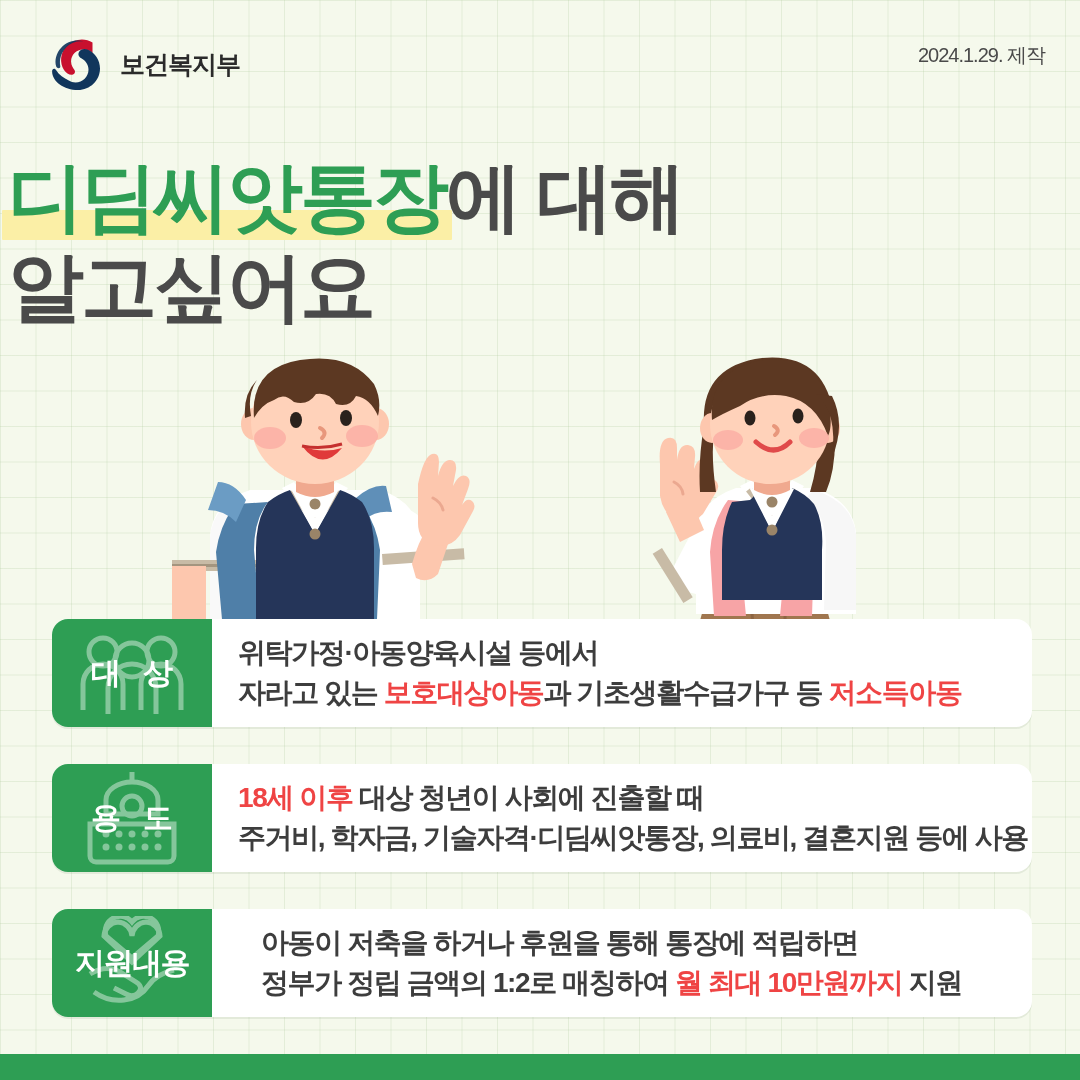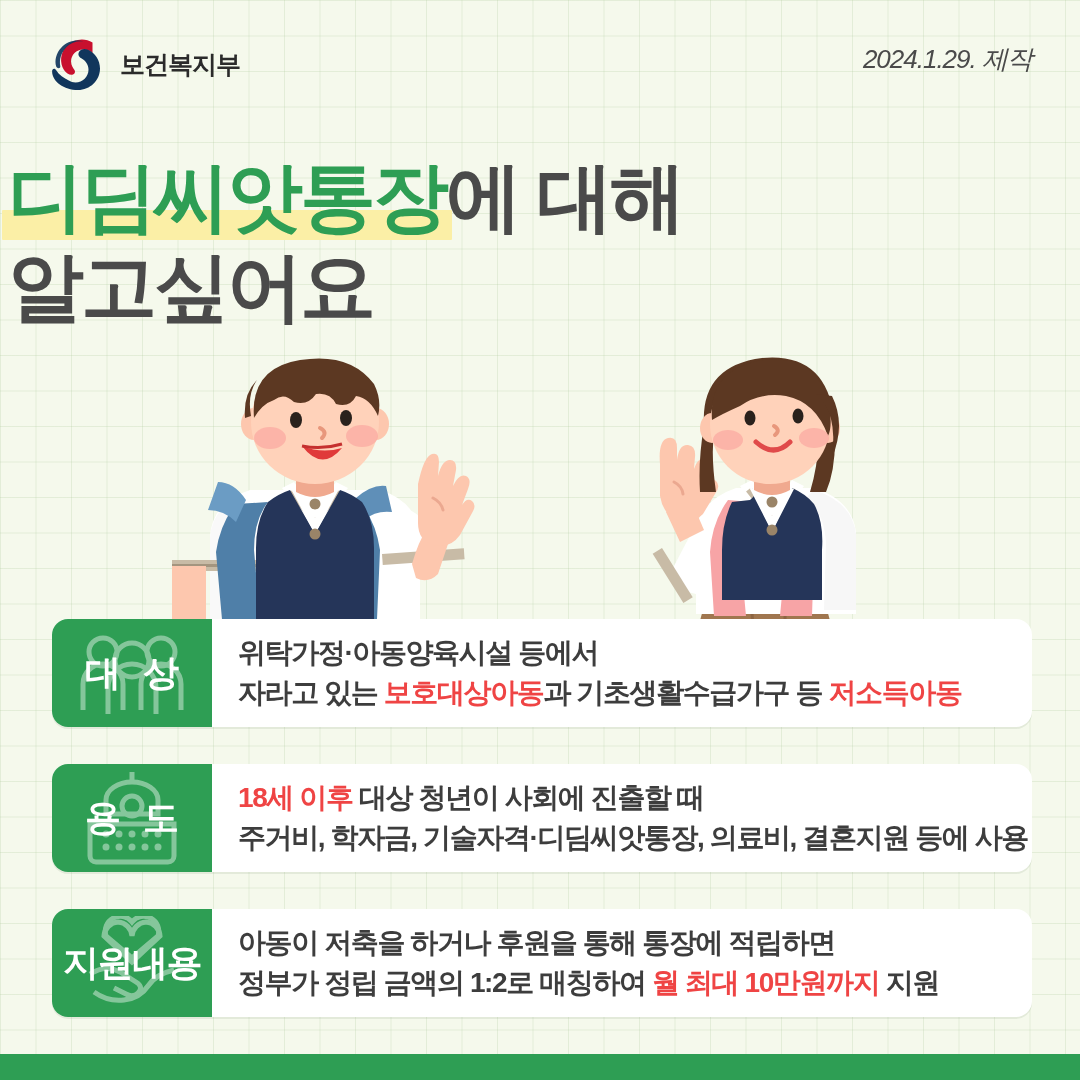--- a/index.html
+++ b/index.html
@@ -29,22 +29,22 @@
   .brand{
     position:absolute;left:52px;top:0;
     display:flex;align-items:center;gap:16px;height:60px;
   }
   .gov-logo{width:52px;height:56px;display:block;flex:none;}
   .brand-name{
     font-size:25px;font-weight:700;color:#2b2b2b;letter-spacing:-1px;
     white-space:nowrap;
   }
   .made-date{
-    position:absolute;right:48px;top:8px;
-    font-size:26px;color:#4a4a4a;letter-spacing:-1px;white-space:nowrap;font-style:italic;
+    position:absolute;right:35px;top:8px;
+    font-size:20px;color:#4a4a4a;letter-spacing:-1px;white-space:nowrap;
   }
 
   
   .title-block{
     position:absolute;top:152px;left:8px;width:1080px;text-align:left;
   }
   .title-line{
     position:relative;
     font-size:76px;font-weight:900;color:#4a4a4a;
     letter-spacing:-3px;line-height:1.18;white-space:nowrap;
@@ -65,35 +65,35 @@
   
   .cards{position:absolute;left:52px;top:619px;width:980px;}
   .card{
     position:relative;display:flex;align-items:stretch;
     height:108px;margin-bottom:37px;
     border-radius:16px;
     background:#ffffff;
     box-shadow:0 2px 0 rgba(120,150,115,.14);
     overflow:hidden;
   }
-  .card:last-child{margin-bottom:0;}
+  .card:last-child{margin-bottom:0;gap:23px;}
   .card-label{
     position:relative;flex:none;width:160px;
     background:#2e9e54;
     display:flex;align-items:center;justify-content:center;
     overflow:hidden;
   }
   .card-label .lbl-icon{
     position:absolute;left:50%;top:50%;transform:translate(-50%,-50%);
     opacity:.42;
   }
   .card-label .lbl-icon svg{display:block;}
   .card-label .lbl-text{
     position:relative;z-index:3;
-    color:#ffffff;font-size:36px;font-weight:900;letter-spacing:-1.5px;
+    color:#ffffff;font-size:30px;font-weight:900;letter-spacing:-1.5px;
     white-space:nowrap;
   }
   .card-label .lbl-text.spaced{letter-spacing:22px;text-indent:22px;}
   .card-body{
     flex:1 1 auto;
     display:flex;flex-direction:column;justify-content:center;
     padding:0 0 0 26px;
   }
   .card-body .line{
     font-size:28px;color:#3d3d3d;letter-spacing:-1.4px;

